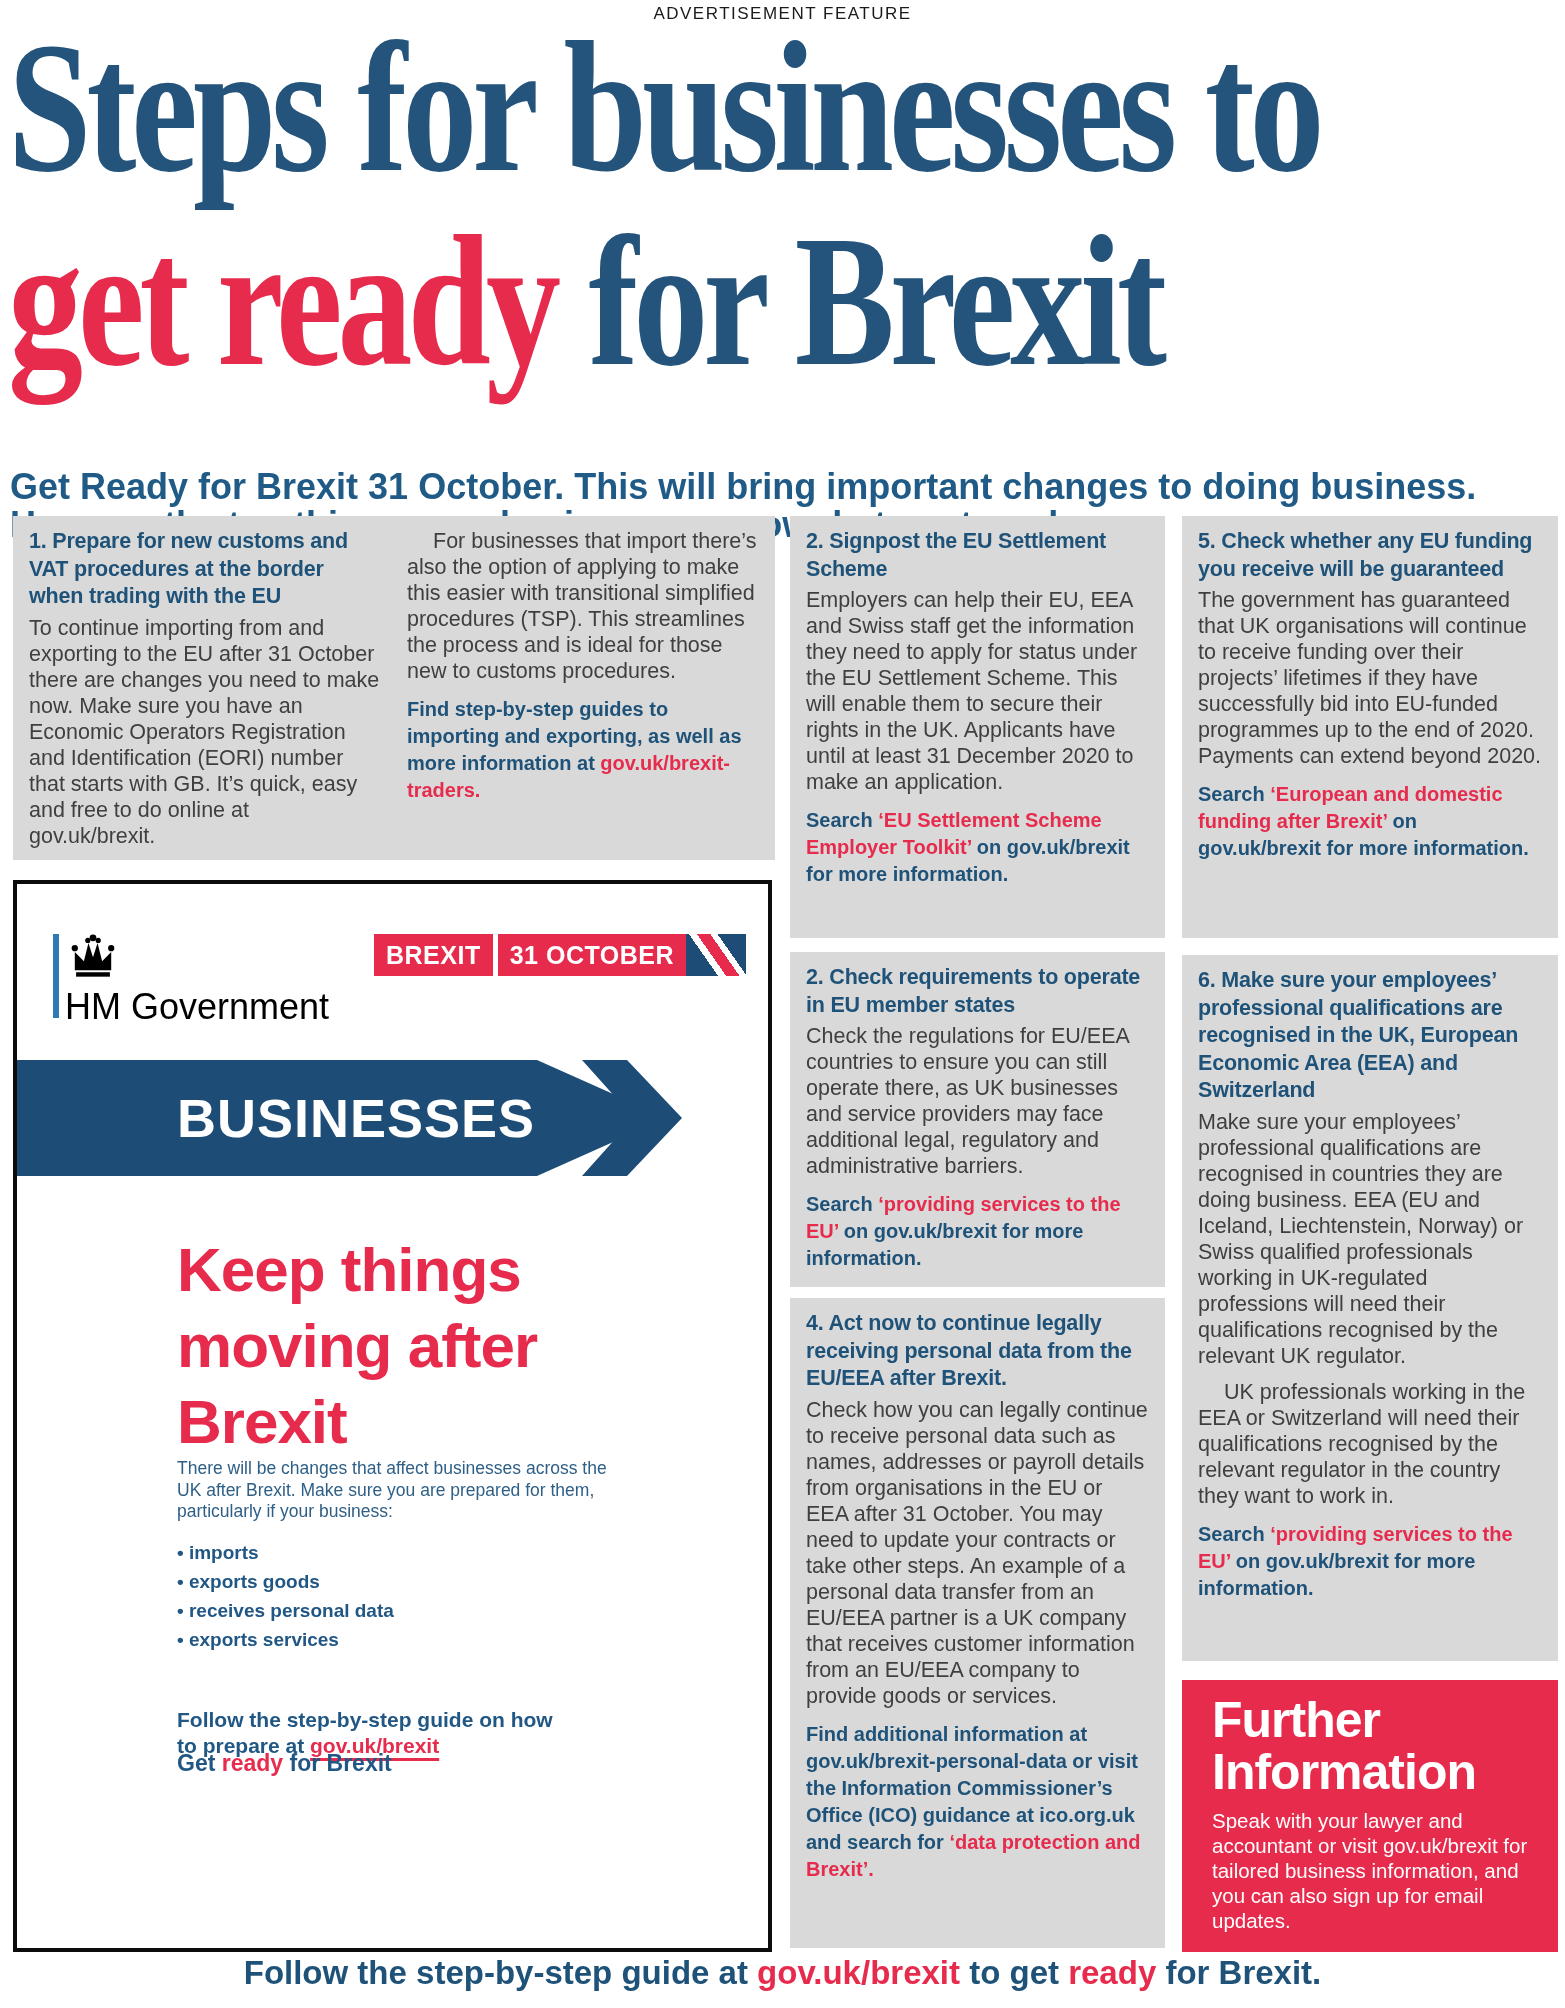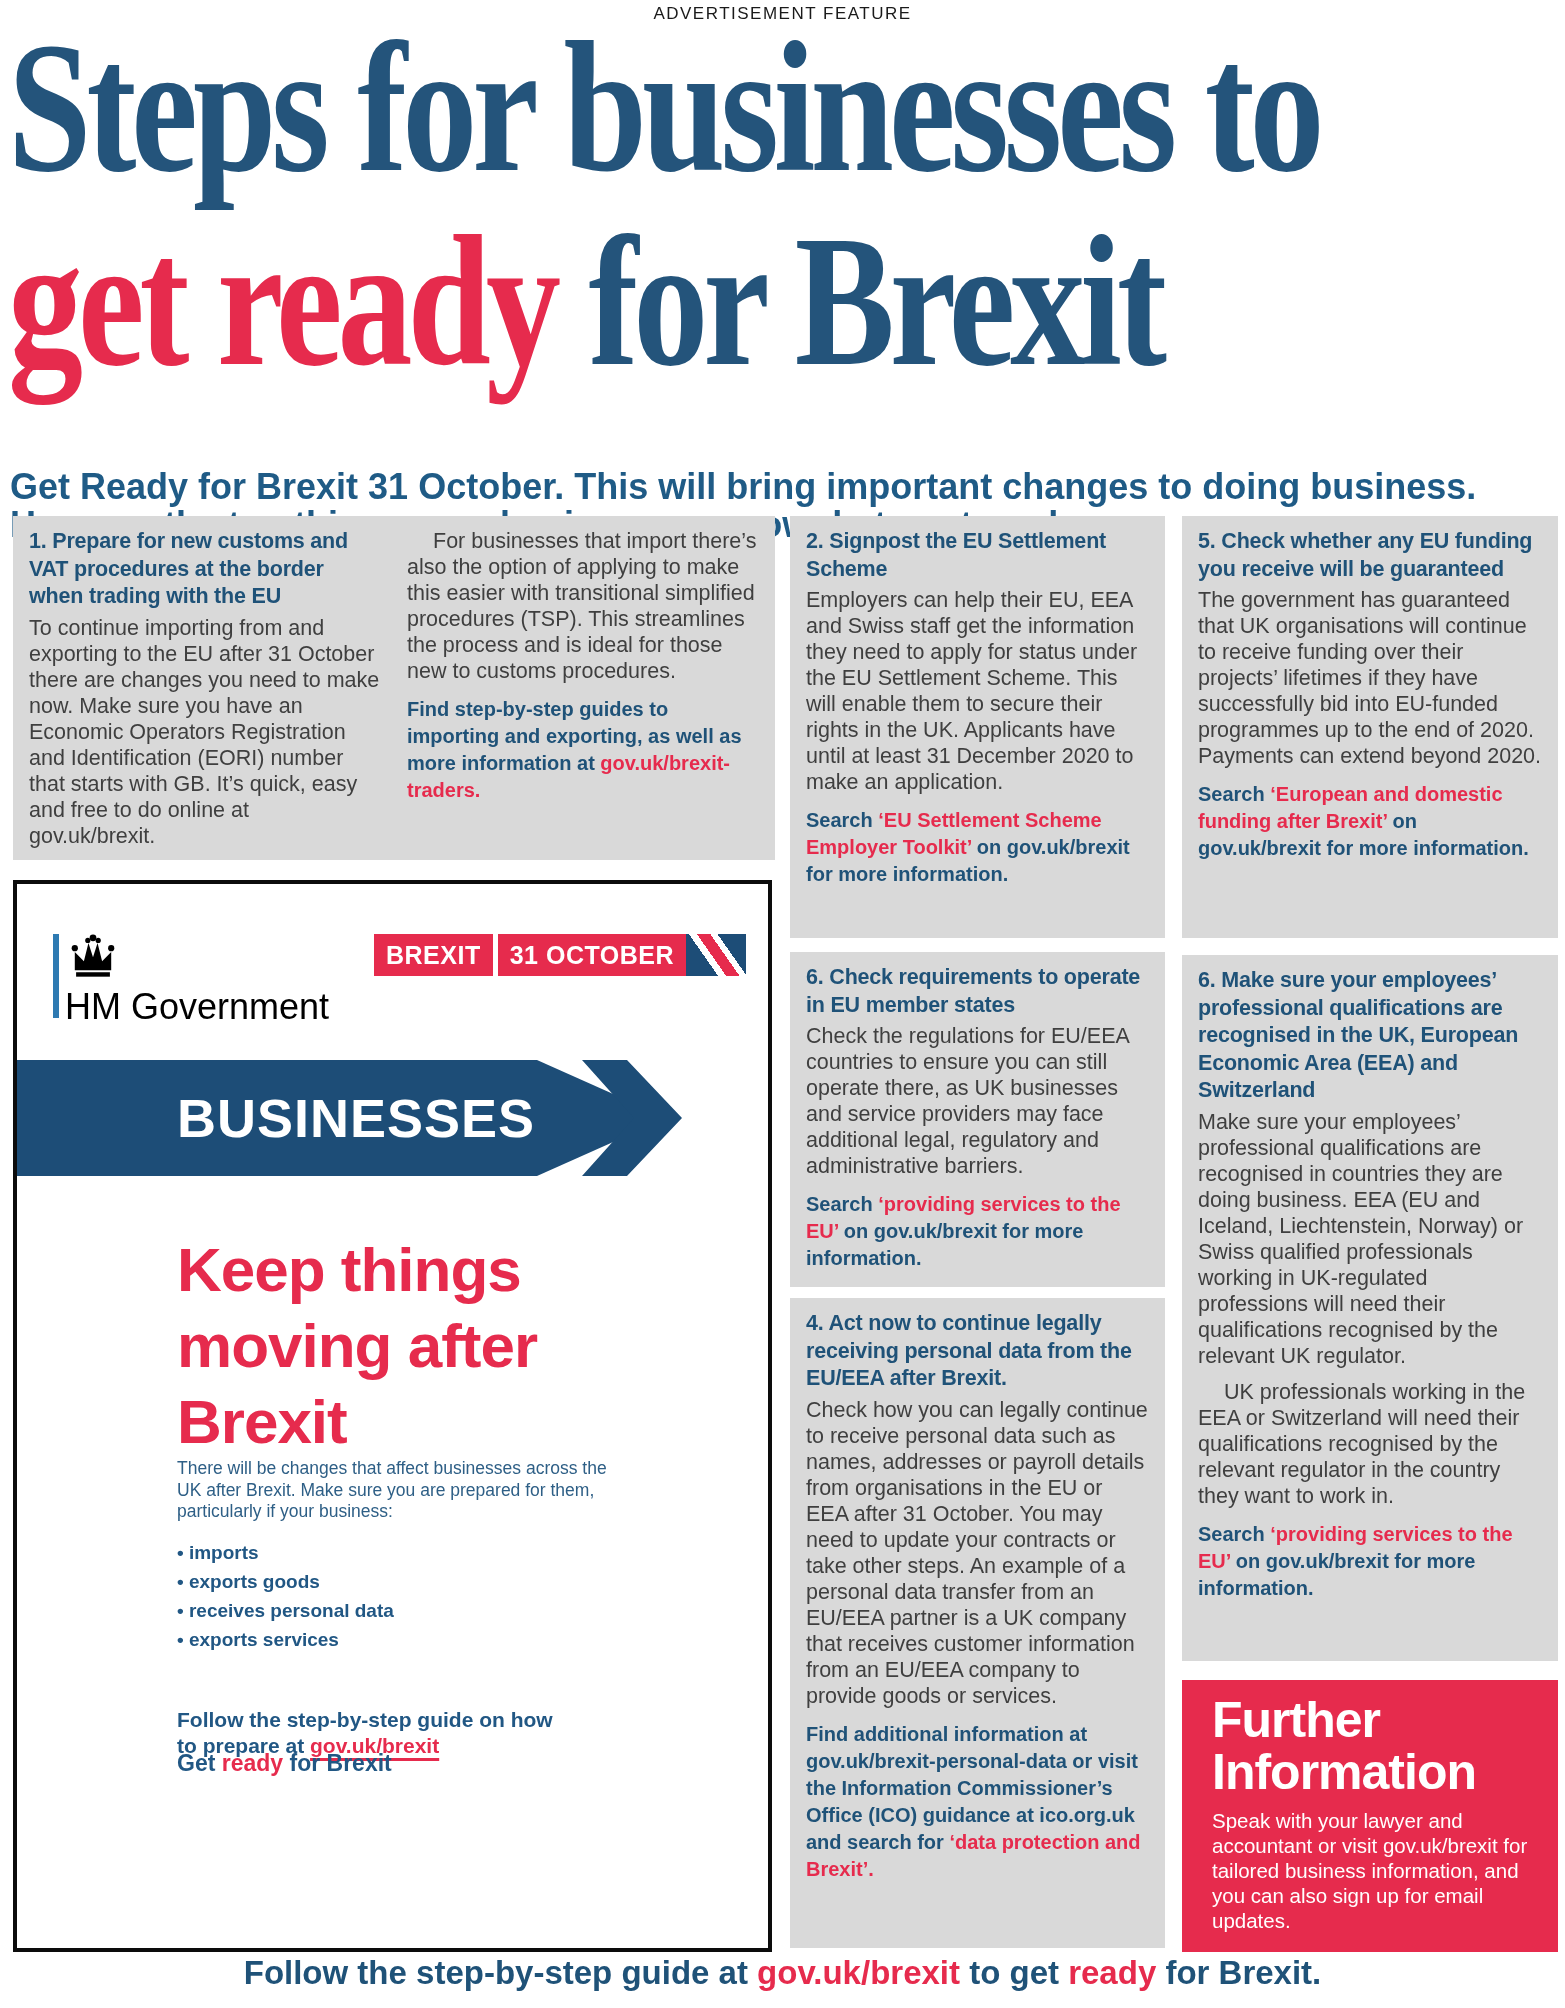--- a/index.html
+++ b/index.html
@@ -105,21 +105,21 @@
     </div>
   </div>
 
   <div class="graybox box2">
     <p class="item-h">2.  Signpost the EU Settlement Scheme</p>
     <p class="item-b">Employers can help their EU, EEA and Swiss staff get the information they need to apply for status under the EU Settlement Scheme. This will enable them to secure their rights in the UK. Applicants have until at least 31 December 2020 to make an application.</p>
     <p class="cta"><span>Search </span><span class="red">‘EU Settlement Scheme Employer Toolkit’</span><span> on gov.uk/brexit for more information.</span></p>
   </div>
 
   <div class="graybox box3">
-    <p class="item-h">6. Check requirements to operate in EU member states</p>
+    <p class="item-h">2. Check requirements to operate in EU member states</p>
     <p class="item-b">Check the regulations for EU/EEA countries to ensure you can still operate there, as UK businesses and service providers may face additional legal, regulatory and administrative barriers.</p>
     <p class="cta"><span>Search </span><span class="red">‘providing services to the EU’</span><span> on gov.uk/brexit for more information.</span></p>
   </div>
 
   <div class="graybox box4">
     <p class="item-h">4. Act now to continue legally receiving personal data from the EU/EEA after Brexit.</p>
     <p class="item-b">Check how you can legally continue to receive personal data such as names, addresses or payroll details from organisations in the EU or EEA after 31 October. You may need to update your contracts or take other steps. An example of a personal data transfer from an EU/EEA partner is a UK company that receives customer information from an EU/EEA company to provide goods or services.</p>
     <p class="cta"><span>Find additional information at gov.uk/brexit-personal-data or visit the Information Commissioner’s Office (ICO) guidance at ico.org.uk and search for </span><span class="red">‘data protection and Brexit’.</span></p>
   </div>
 

